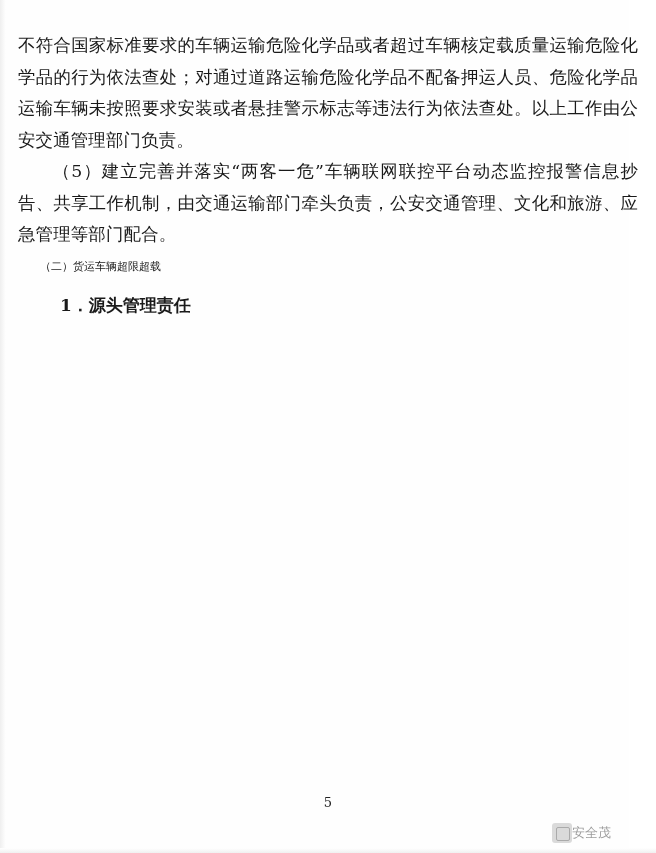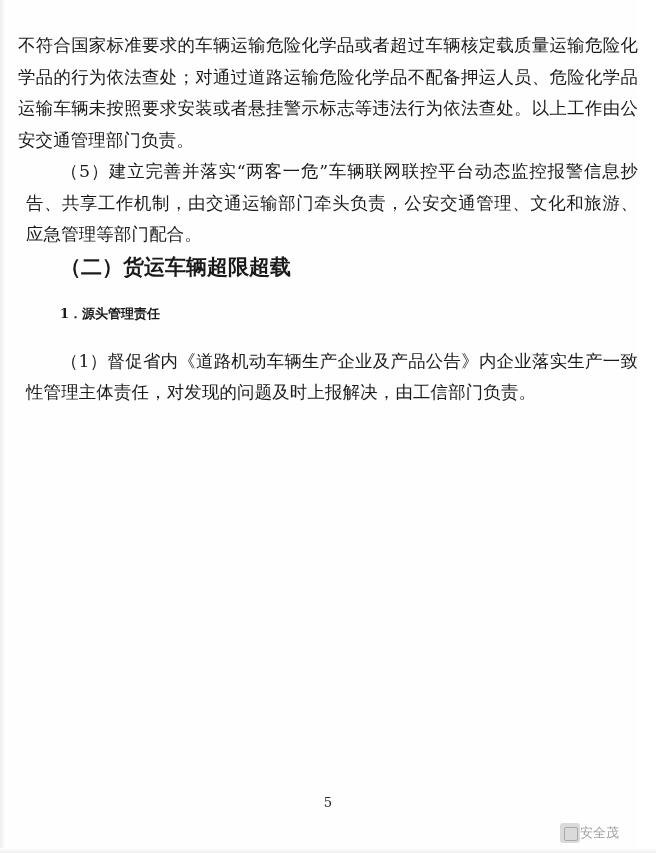--- a/index.html
+++ b/index.html
@@ -15,54 +15,52 @@
     color: #1a1a1a;
     overflow: hidden;
   }
   .page {
     position: absolute;
     left: 0;
     top: 0;
     width: 629px;
     height: 853px;
     background: #fefefe;
-    padding-left: 8px;
   }
   .content {
     position: absolute;
     left: 18px;
     top: 30px;
     width: 620px;
   }
   .para {
     font-size: 17.4px;
     line-height: 31.5px;
     text-align: justify;
     text-justify: inter-ideograph;
     margin: 0 0 0 0;
     letter-spacing: 0.2px;
     font-family: "DejaVu Serif", "Liberation Serif", serif;
   }
   .indent {
     text-indent: 2em;
-    margin-left: 8px;
   }
   .heading {
-    font-size: 21px;
+    font-size: 11px;
     line-height: 31.5px;
-    font-weight: bold;
+    font-weight: normal;
     text-indent: 2em;
     margin: 0;
   }
   .heading-num {
-    font-size: 13px;
+    font-size: 17px;
     line-height: 31.5px;
     font-weight: bold;
     text-indent: 2em;
-    margin: 16px;
+    margin: 8px;
   }
   .gap-med { height: 6px; }
   .pagenum {
     position: absolute;
     left: 0;
     top: 795px;
     width: 656px;
     text-align: center;
     font-size: 13px;
     color: #222;
@@ -116,21 +114,20 @@
 
 <div class="page">
   <div class="scan-edge-left"></div>
   <div class="scan-edge-bottom"></div>
 
   <div class="content">
     <p class="para">不符合国家标准要求的车辆运输危险化学品或者超过车辆核定载质量运输危险化学品的行为依法查处；对通过道路运输危险化学品不配备押运人员、危险化学品运输车辆未按照要求安装或者悬挂警示标志等违法行为依法查处。以上工作由公安交通管理部门负责。</p>
     <p class="para indent">（5）建立完善并落实“两客一危”车辆联网联控平台动态监控报警信息抄告、共享工作机制，由交通运输部门牵头负责，公安交通管理、文化和旅游、应急管理等部门配合。</p>
     <p class="heading">（二）货运车辆超限超载</p>
     <p class="heading-num">1．源头管理责任</p>
-    <p class="para indent">（1）督促省内《道路机动车辆生产企业及产品公告》内企业落实生产一致性管理主体责任，对发现的问题及时上报解决，由工信部门负责。</p>
     <div class="gap-med"></div>
   </div>
 
   <div class="pagenum">5</div>
 
   <div class="watermark">
     <span class="wm-logo"></span>
     <span class="wm-text">安全茂</span>
   </div>
 </div>

